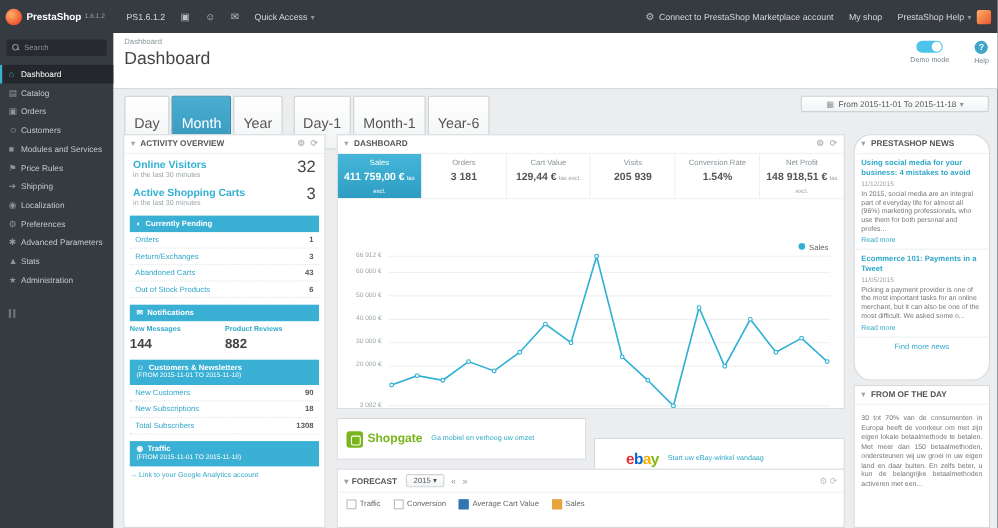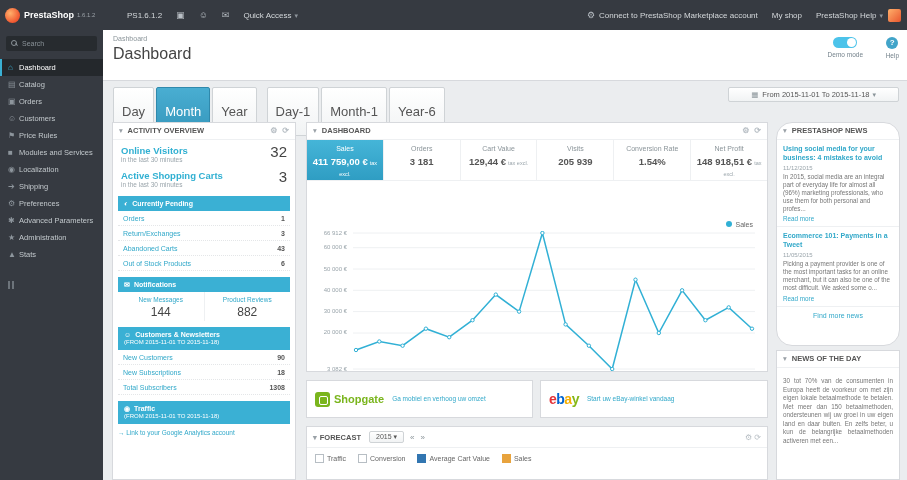--- a/index.html
+++ b/index.html
@@ -6,21 +6,21 @@
   #app{position:relative;width:907px;height:480px;background:#ebedef;overflow:hidden;
        font-family:"Liberation Sans",sans-serif;color:#555;}
   
   #topbar{position:absolute;left:0;top:0;width:907px;height:30px;background:#363a41;
           display:flex;align-items:center;z-index:30;}
   .brand{display:flex;align-items:center;width:103px;padding-left:5px;box-sizing:border-box;}
   .logo-circle{width:15px;height:15px;border-radius:50%;
                background:radial-gradient(circle at 35% 35%,#ffb06b,#f0562f 70%);margin-right:4px;flex:none;}
   .brand-name{color:#fff;font-size:9px;font-weight:bold;}
   .brand-ver{color:#9aa1a7;font-size:6px;margin-left:3px;}
-  .shop-tag{color:#d4d8db;font-size:8px;margin-left:24px;}
+  .shop-tag{color:#d4d8db;font-size:8px;margin-left:12px;}
   .tb-icon{color:#b9bfc5;font-size:9px;margin-left:14px;cursor:pointer;}
   .tb-link{color:#d4d8db;font-size:8px;margin-left:14px;cursor:pointer;white-space:nowrap;}
   .tb-caret{color:#8d949b;font-size:7px;margin-left:3px;}
   .tb-right{margin-left:auto;display:flex;align-items:center;padding-right:6px;}
   .avatar{width:13px;height:13px;border-radius:2px;margin-left:5px;
           background:linear-gradient(135deg,#ffb06b,#e8552e);}
   
   #sidebar{position:absolute;left:0;top:30px;width:103px;height:450px;background:#363a41;z-index:20;}
   .sb-search{margin:6px 6px 8px 6px;height:15px;background:#272b2f;border-radius:2px;
              display:flex;align-items:center;padding:0 5px;color:#8a9298;font-size:7px;}
@@ -71,21 +71,21 @@
   .metric .msub{font-size:6.5px;color:#9aa5ab;}
   .bluebar{margin:6px 5px 0 5px;background:#3ab0d4;color:#fff;font-size:7px;font-weight:bold;
            padding:3px 6px;line-height:1.3;}
   .bluebar .bsub{display:block;font-weight:normal;font-size:6px;}
   .bluebar .bico{margin-right:4px;}
   .arow{display:flex;justify-content:space-between;margin:0 5px;padding:3.5px 5px;
         font-size:7px;border-bottom:1px dotted #e4e6e8;}
   .arow .alabel{color:#31a8c9;cursor:pointer;}
   .arow .avalue{color:#555;font-weight:bold;}
   .notif-cells{display:flex;margin:0 5px;}
-  .ncell{flex:1;text-align:center;padding:4px 0 2px 0;}
+  .ncell{flex:1;text-align:left;padding:4px 0 2px 0;font-weight:bold;}
   .ncell:first-child{border-right:1px solid #eef0f2;}
   .ncell .nlabel{font-size:6.5px;color:#31a8c9;cursor:pointer;}
   .ncell .nvalue{font-size:12px;color:#444;margin-top:2px;}
   .galink{margin:5px 5px;font-size:6.5px;color:#31a8c9;cursor:pointer;}
   
   #dash-panel{left:203px;top:92px;width:462px;height:250px;}
   .stats-row{display:flex;height:40px;border-bottom:1px solid #eef0f2;}
   .stat{flex:1;text-align:center;padding-top:5px;border-right:1px solid #eef0f2;cursor:pointer;box-sizing:border-box;}
   .stat:last-child{border-right:none;}
   .stat .slabel{font-size:7px;color:#8a9499;}
@@ -93,21 +93,21 @@
   .stat .ssub{font-size:5.5px;color:#9aa5ab;margin-left:2px;font-weight:normal;}
   .stat.active{background:linear-gradient(#45b5d8,#2f9dc3);}
   .stat.active .slabel,.stat.active .svalue,.stat.active .ssub{color:#fff;}
   .chart-wrap{position:relative;height:193px;}
   #y-ticks .ytick{position:absolute;left:0;width:40px;text-align:right;font-size:6px;color:#9aa5ab;}
   #sales-chart{position:absolute;left:46px;top:50px;}
   .chart-legend{position:absolute;right:14px;top:40px;font-size:7px;color:#666;}
   .chart-legend .dot{display:inline-block;width:6px;height:6px;border-radius:50%;background:#31b0d5;margin-right:3px;}
   
   #shopgate-panel{left:203px;top:350px;width:227px;height:38px;}
-  #ebay-panel{left:437px;top:350px;width:228px;height:38px;}
+  #ebay-panel{left:437px;top:368px;width:228px;height:38px;padding-left:20px;}
   .partner{display:flex;align-items:center;height:100%;padding:0 8px;box-sizing:border-box;}
   .sg-bag{width:15px;height:15px;border-radius:3px;background:#7ab51d;margin-right:4px;position:relative;flex:none;}
   .sg-bag::after{content:"";position:absolute;left:4px;top:4px;width:7px;height:7px;border:1.5px solid #fff;border-radius:2px;}
   .sg-name{color:#7ab51d;font-weight:bold;font-size:11px;margin-right:8px;}
   .partner-link{font-size:6.5px;color:#31a8c9;cursor:pointer;line-height:1.3;}
   .ebay-name{font-size:14px;font-weight:bold;margin-right:8px;letter-spacing:-0.5px;}
   
   #forecast-panel{left:203px;top:396px;width:462px;height:54px;}
   .fc-head{display:flex;align-items:center;height:20px;padding:0 6px;border-bottom:1px solid #eef0f2;
            font-size:7.5px;font-weight:bold;color:#555;}
@@ -179,28 +179,28 @@
   <nav id="sidebar">
     <div class="sb-search">
       <span class="mag"></span>
       <span>Search</span>
     </div>
     <ul>
       <li class="active"><span class="sbi i-home"></span><span>Dashboard</span></li>
       <li><span class="sbi i-catalog"></span><span>Catalog</span></li>
       <li><span class="sbi i-orders"></span><span>Orders</span></li>
       <li><span class="sbi i-customers"></span><span>Customers</span></li>
+      <li><span class="sbi i-modules"></span><span>Modules and Services</span></li>
       <li><span class="sbi i-price"></span><span>Price Rules</span></li>
-      <li><span class="sbi i-modules"></span><span>Modules and Services</span></li>
+      <li><span class="sbi i-shipping"></span><span>Shipping</span></li>
       <li><span class="sbi i-local"></span><span>Localization</span></li>
-      <li><span class="sbi i-shipping"></span><span>Shipping</span></li>
       <li><span class="sbi i-prefs"></span><span>Preferences</span></li>
       <li><span class="sbi i-advanced"></span><span>Advanced Parameters</span></li>
+      <li><span class="sbi i-stats"></span><span>Stats</span></li>
       <li><span class="sbi i-admin"></span><span>Administration</span></li>
-      <li><span class="sbi i-stats"></span><span>Stats</span></li>
     </ul>
     <div class="collapse-handle">
         <i></i>
         <i></i>
       </div>
   </nav>
 
   <div id="main">
 
     <div id="pagehead">
@@ -437,21 +437,21 @@
         <div class="a-date">11/05/2015</div>
         <div class="a-body">Picking a payment provider is one of the most important tasks for an online merchant, but it can also be one of the most difficult. We asked some o...</div>
         <div class="read-more">Read more</div>
       </div>
       <div class="find-more">Find more news</div>
     </section>
 
     <section class="panel" id="tips-panel">
       <div class="phead">
         <span class="i-caret"></span>
-        <span>NEWS OF THE DAY</span>
+        <span>FROM OF THE DAY</span>
       </div>
       <div class="tips-body">
         <div class="tips-text">30 tot 70% van de consumenten in Europa heeft de voorkeur om met zijn eigen lokale betaalmethode te betalen. Met meer dan 150 betaalmethoden, ondersteunen wij uw groei in uw eigen land en daar buiten. En zelfs beter, u kun de belangrijke betaalmethoden activeren met een...</div>
       </div>
     </section>
 
   </div>
 </div>
 
 </body></html>

